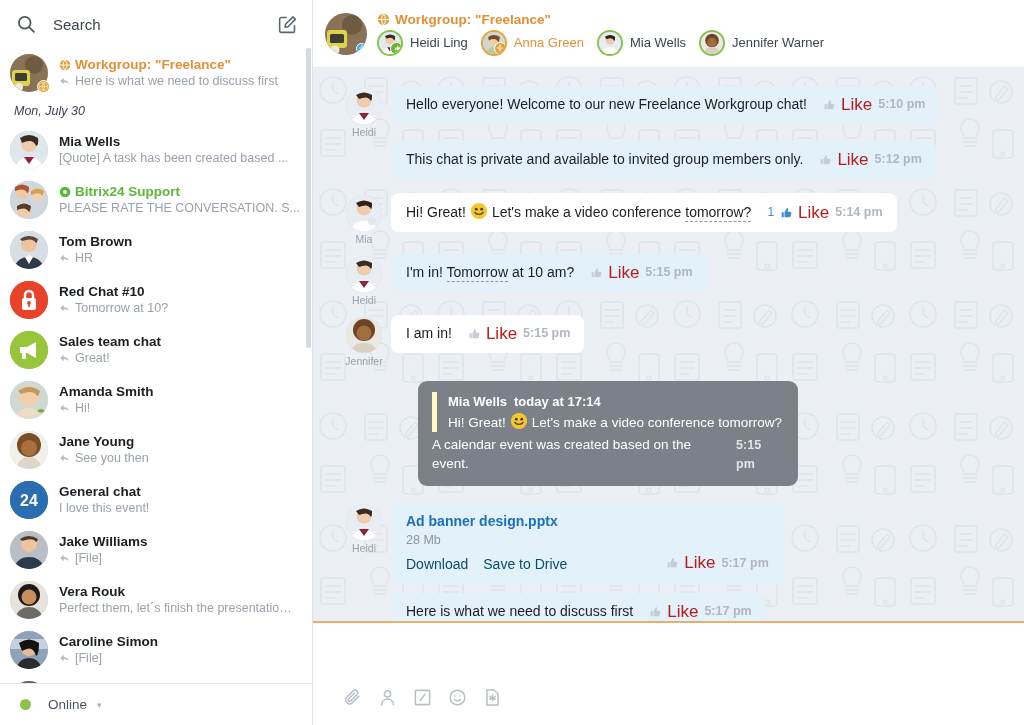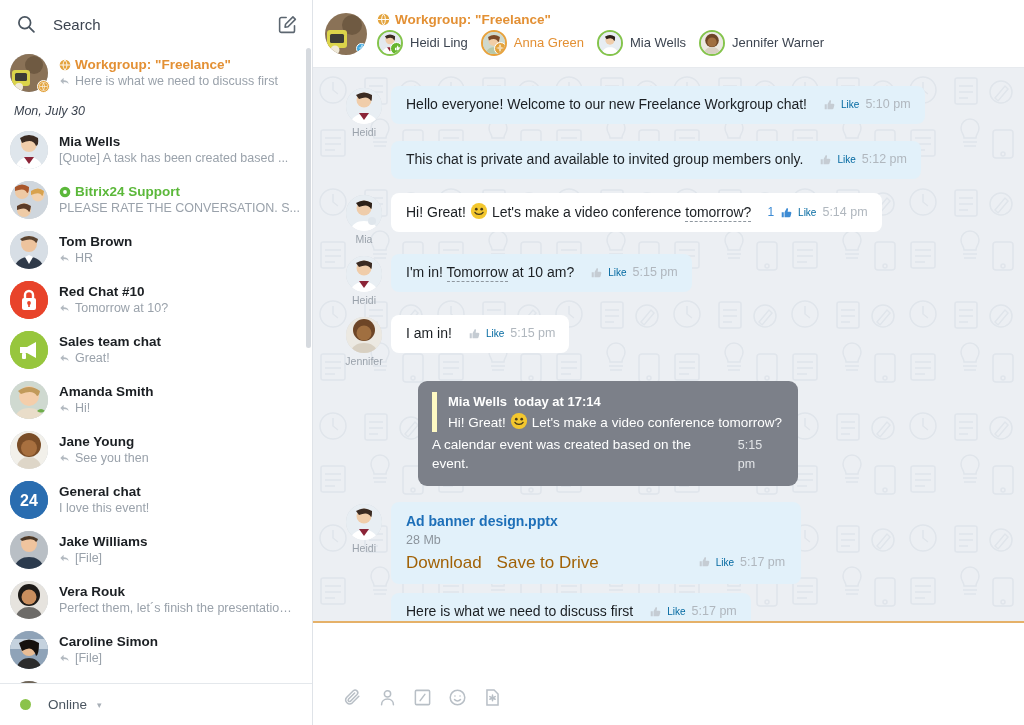--- a/index.html
+++ b/index.html
@@ -124,22 +124,22 @@
     padding: 9px 14px 10px 15px; max-width: 620px;
     font-size: 14px; color: #1b1f23; line-height: 19px;
   }
   .bubble.white { background: #ffffff; }
   .bubble .txt { white-space: nowrap; }
   .dotted { border-bottom: 1px dashed #8f979f; padding-bottom: 1px; }
   .meta { display: inline-flex; align-items: center; gap: 6px; margin-left: 16px; flex: 0 0 auto; }
   .like-count { font-size: 12px; color: #3d8bd4; }
   .thumb { width: 12px; height: 12px; display: inline-block; color: #c5ccd3; }
   .thumb.blue { color: #3d8bd4; }
-  .like-lbl { font-size: 10px; color: #0369a1; }
-  .time { font-size: 12.5px; color: #b0b7be; }
+  .like-lbl { font-size: 17px; color: #b91c1c; }
+  .time { font-size: 12.5px; color: #b0b7be; font-weight: bold; }
   .emoji { display: inline-block; width: 18px; height: 18px; vertical-align: -3px; margin: 0 4px; }
 
   
   .quote-block {
     background: #7c8089; color: #fff; border-radius: 9px;
     padding: 11px 16px 12px 14px; max-width: 380px;
     font-size: 13.5px; line-height: 19px;
   }
   .quote-inner { border-left: 5px solid #fef9c3; padding-left: 11px; margin-bottom: 3px; }
   .quote-head { font-weight: 700; font-size: 13px; margin-bottom: 1px; }
@@ -148,21 +148,21 @@
   .quote-foot .time { color: #e2e4e7; margin-left: 13px; }
 
   
   .file-bubble {
     background: #e2f1fa; border-radius: 8px; padding: 11px 16px 11px 15px;
     min-width: 310px;
   }
   .file-name { font-size: 14px; font-weight: 700; color: #1d6fb8; cursor: pointer; }
   .file-size { font-size: 12.5px; color: #8c949c; margin-top: 4px; }
   .file-actions { display: flex; align-items: baseline; margin-top: 6px; }
-  .file-link { font-size: 17px; color: #a16207; margin-right: 15px; cursor: pointer; }
+  .file-link { font-size: 14px; color: #0c4a6e; margin-right: 15px; cursor: pointer; }
 
   .divider-orange { flex: 0 0 auto; height: 2px; background: #e5b169; }
   .composer {
     flex: 0 0 auto; height: 102px; background: #fff;
     display: flex; align-items: flex-end; padding: 0 0 18px 30px;
   }
   .comp-icon { width: 19px; height: 19px; color: #b8bfc6; margin-right: 16px; cursor: pointer; }
 
   
   .sb-track {

